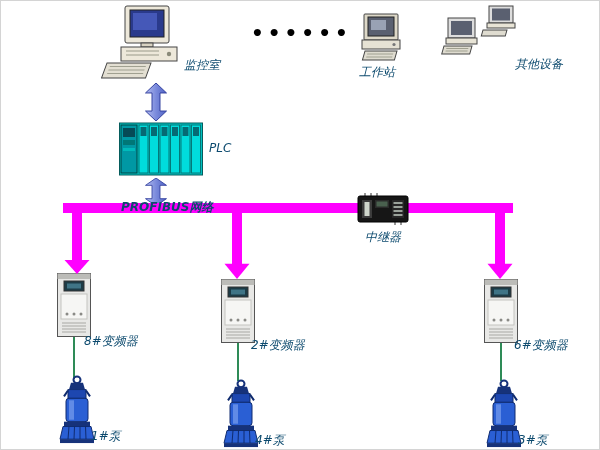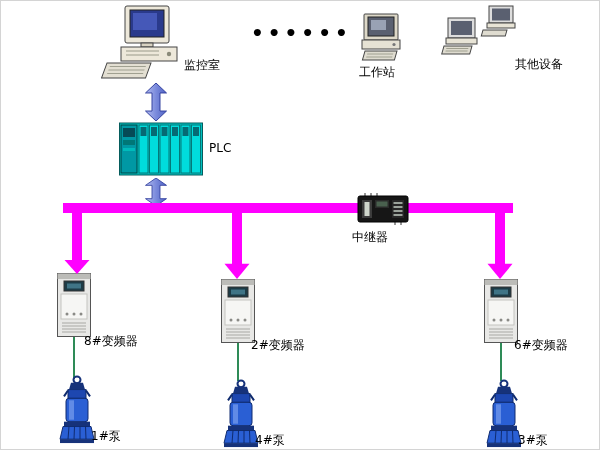--- a/index.html
+++ b/index.html
@@ -7,22 +7,22 @@
     background:#fff;
     font-family:"DejaVu Sans","Liberation Sans",sans-serif;
   }
   .canvas {
     position:relative; width:600px; height:450px;
     background:#fff; border:1px solid #d4d4d4; overflow:hidden;
   }
   .node { position:absolute; }
   .node svg { display:block; width:100%; height:100%; }
   .label {
-    position:absolute; font-size:12px; color:#000000;
-    white-space:nowrap; line-height:1.2; z-index:4;
+    position:absolute; font-size:12px; color:#0c4a6e;
+    white-space:nowrap; line-height:1.2; z-index:4;font-style:italic;
   }
   .bus-label { font-weight:bold; }
   .bus-bar { position:absolute; background:var(--bus,#ff00ff); z-index:1; }
   .drop { color:var(--bus,#ff00ff); z-index:2; }
   .repeater { z-index:3; }
   .green-link { position:absolute; width:2px; background:var(--link,#2e8b57); }
   .dots {
     position:absolute; font-size:20px; font-weight:bold;
     letter-spacing:4px; color:#000;
   }
@@ -137,20 +137,21 @@
           <stop offset="0" stop-color="#b3bdf0"></stop>
           <stop offset="0.5" stop-color="#7b8bdc"></stop>
           <stop offset="1" stop-color="#4f62c4"></stop>
         </linearGradient>
       </defs>
       <polygon points="11,0 21.5,10.5 15,10.5 15,29.5 21.5,29.5 11,40 0.5,29.5 7,29.5 7,10.5 0.5,10.5" fill="url(#agrad2)" stroke="#32409e" stroke-width="1"></polygon>
     </svg>
   </div>
 
   <div class="bus-bar" style="left:62px;top:202px;width:450px;height:10px"></div>
+  <div class="label bus-label" style="left:120px;top:199px">PROFIBUS网络</div>
 
   <div class="node repeater" style="left:356px;top:191px;width:52px;height:34px">
     <svg viewBox="0 0 52 34" preserveAspectRatio="none">
       <g stroke="#333">
         <line x1="8" y1="1" x2="8" y2="5"></line>
           <line x1="14" y1="1" x2="14" y2="5"></line>
         <line x1="20" y1="1" x2="20" y2="5"></line>
           <line x1="38" y1="29" x2="38" y2="33"></line>
         <line x1="44" y1="29" x2="44" y2="33"></line>
       </g>
@@ -161,21 +162,21 @@
       <rect x="19.5" y="9.5" width="11" height="5" fill="#49604e"></rect>
       <rect x="35" y="8" width="12" height="18" fill="#262626"></rect>
       <g fill="#9aa29a">
         <rect x="36.5" y="10" width="9" height="2"></rect>
           <rect x="36.5" y="14" width="9" height="2"></rect>
         <rect x="36.5" y="18" width="9" height="2"></rect>
           <rect x="36.5" y="22" width="9" height="2"></rect>
       </g>
     </svg>
   </div>
-  <div class="label" style="left:351px;top:229px">中继器</div>
+  <div class="label" style="left:364px;top:229px">中继器</div>
 
   <div class="node drop" style="left:63px;top:211px;width:26px;height:62px">
     <svg viewBox="0 0 26 62" preserveAspectRatio="none">
       <rect x="8" y="0" width="10" height="49" fill="currentColor"></rect>
       <polygon points="0.5,48 25.5,48 13,62" fill="currentColor"></polygon>
     </svg>
   </div>
   <div class="node drop" style="left:223px;top:211px;width:26px;height:67px">
     <svg viewBox="0 0 26 62" preserveAspectRatio="none">
       <rect x="8" y="0" width="10" height="49" fill="currentColor"></rect>

